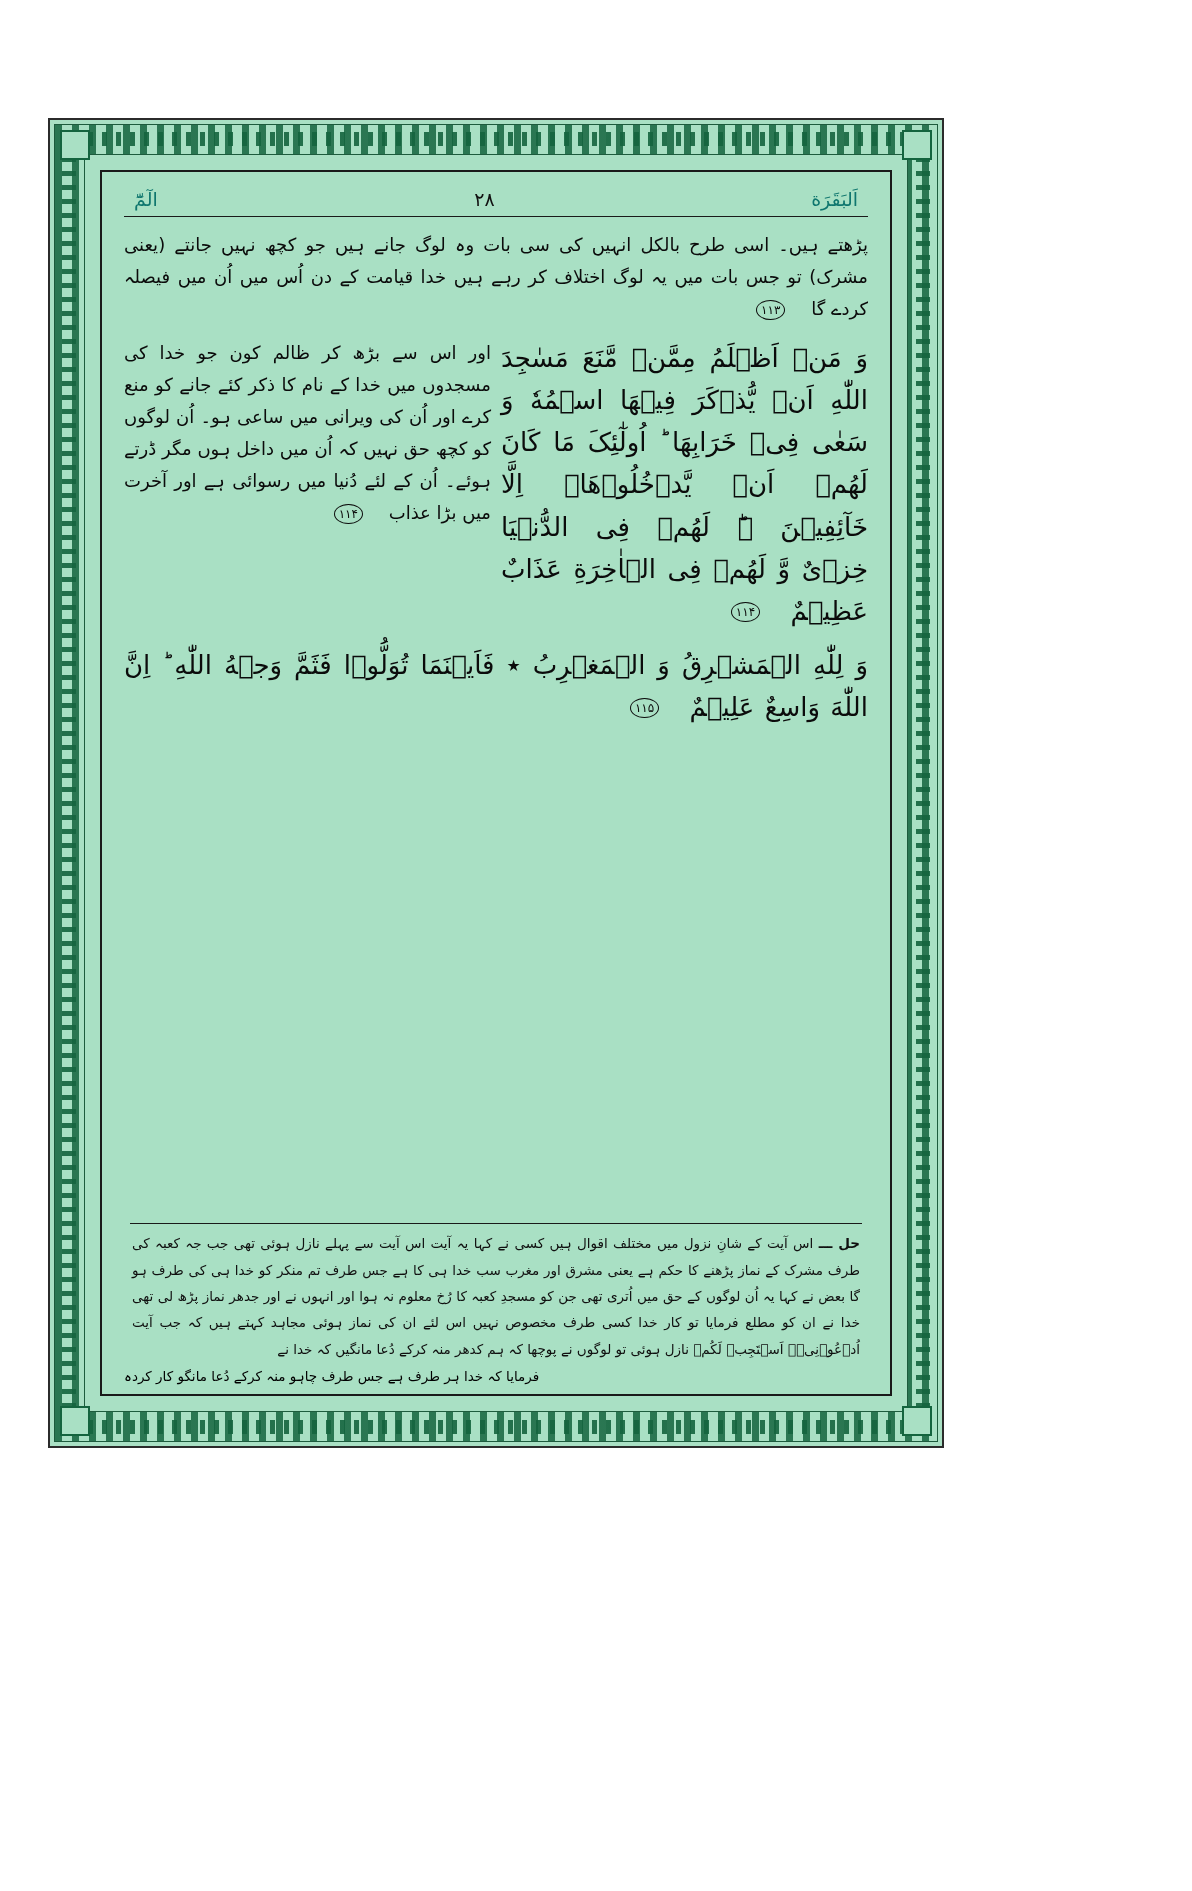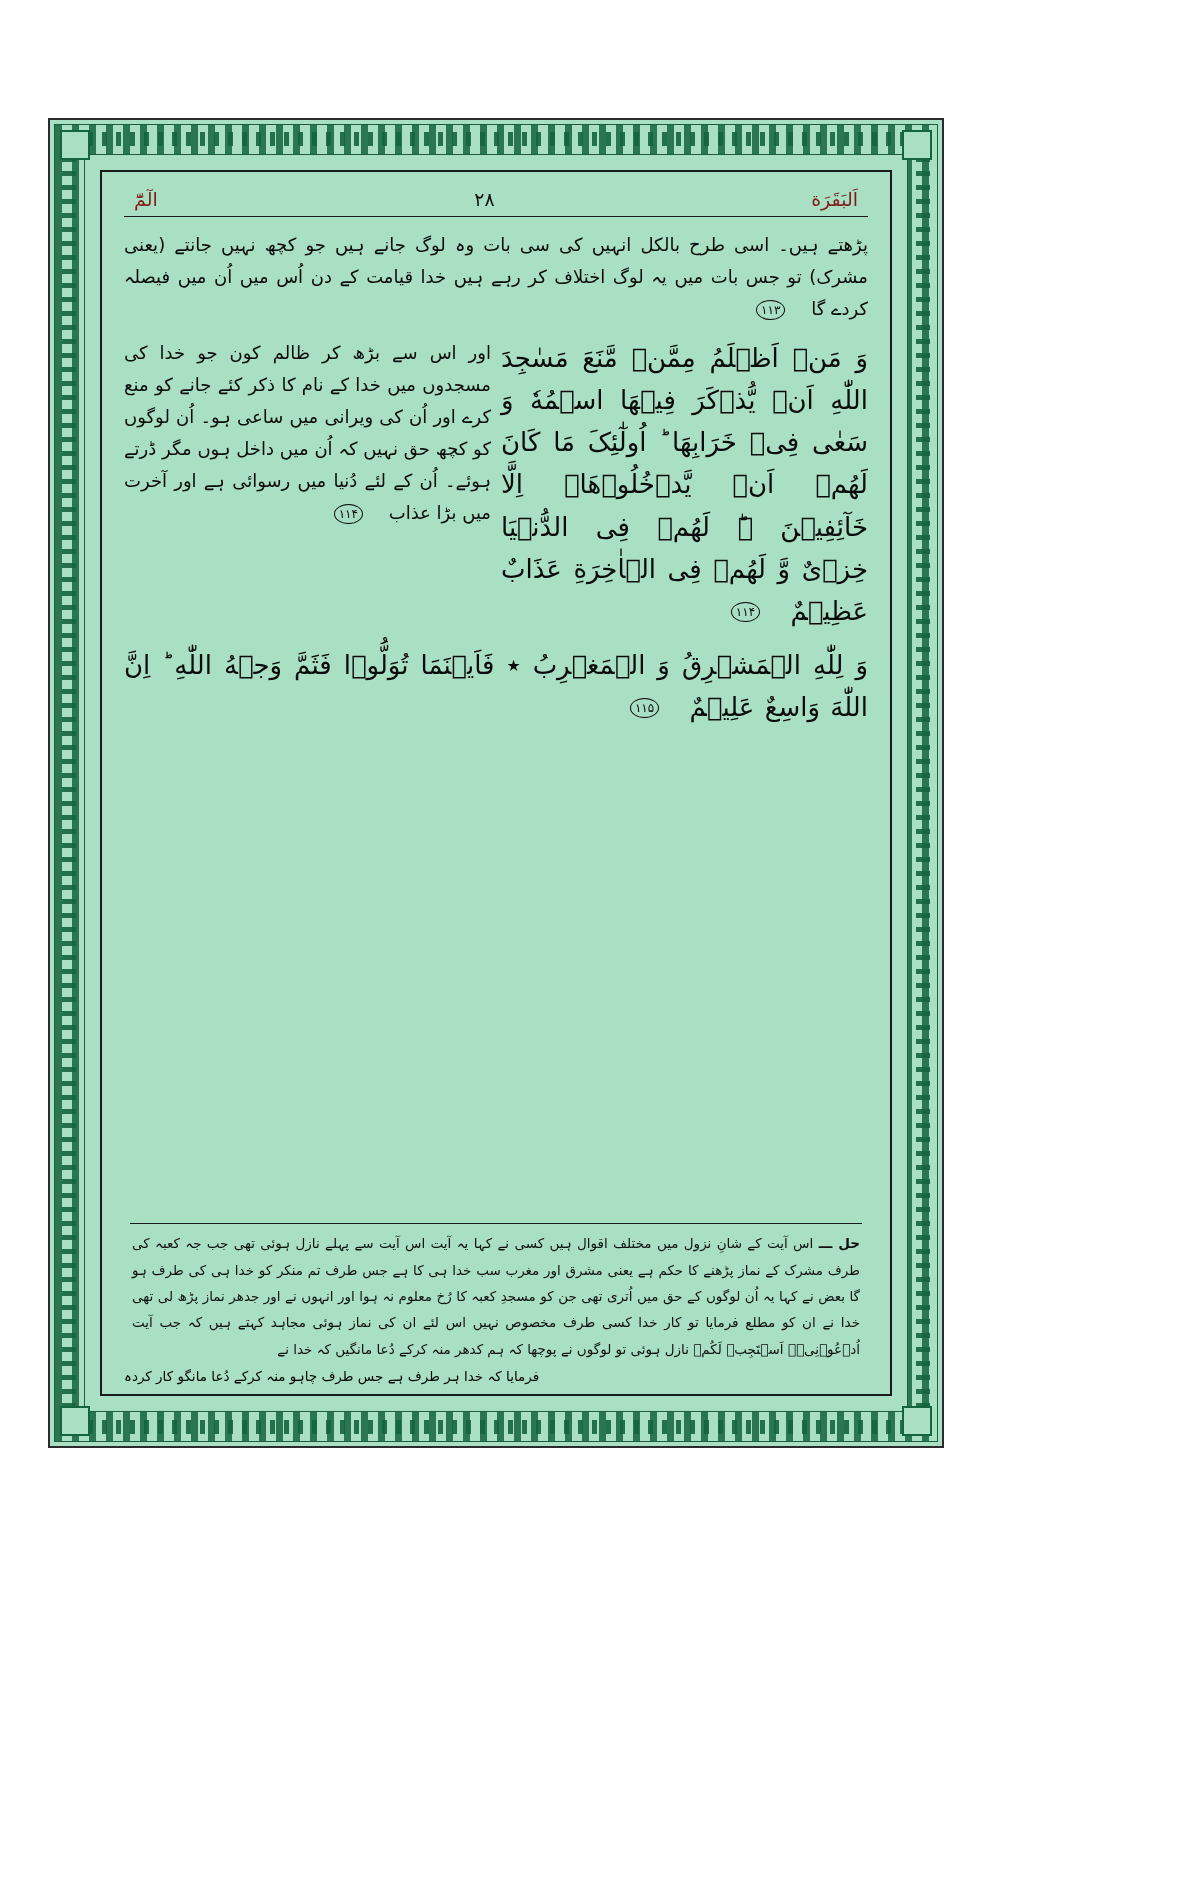--- a/index.html
+++ b/index.html
@@ -107,21 +107,21 @@
     align-items: center;
     justify-content: space-between;
     direction: rtl;
     padding: 2px 10px 6px 10px;
     border-bottom: 1.5px solid #1a1a1a;
     margin-bottom: 8px;
   }
   .hdr-text {
     font-family: "DejaVu Sans", sans-serif;
     font-size: 19px;
-    color: #7f1d1d;
+    color: #0f766e;
     letter-spacing: 0px;
     white-space: nowrap;
   }
   .hdr-page {
     font-size: 19px;
     color: #111;
   }
 
   
   .verses {

